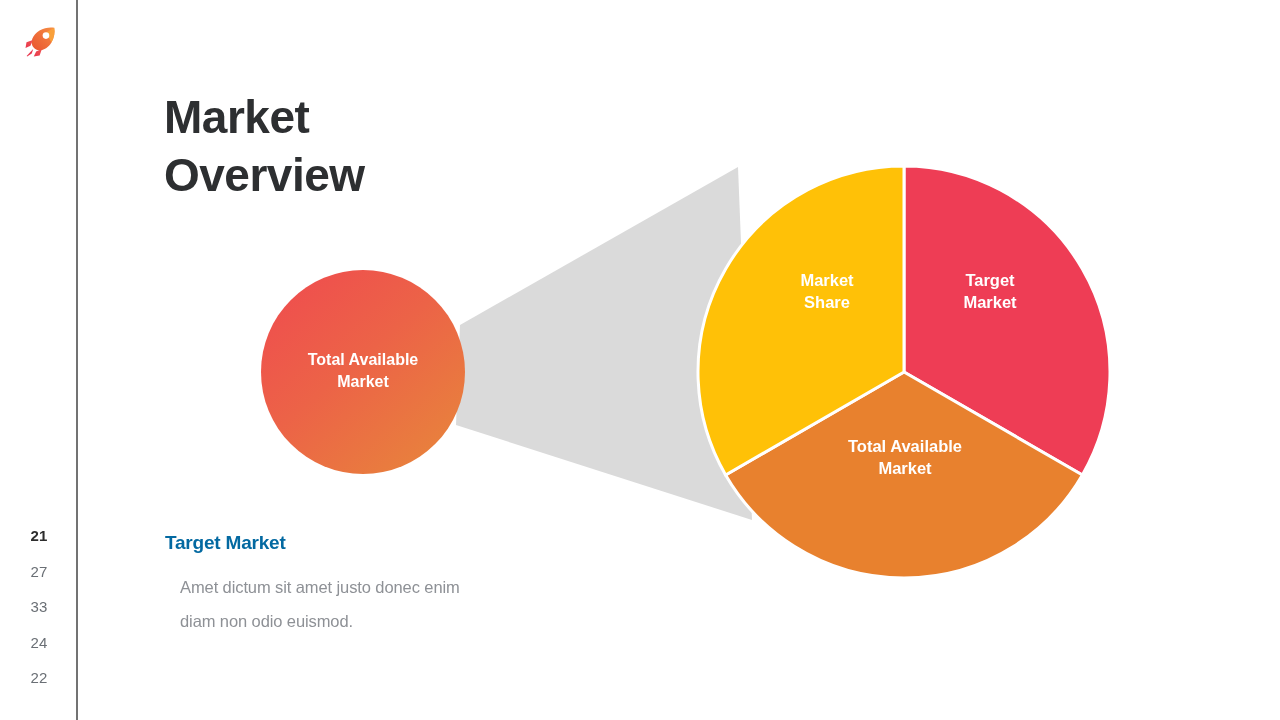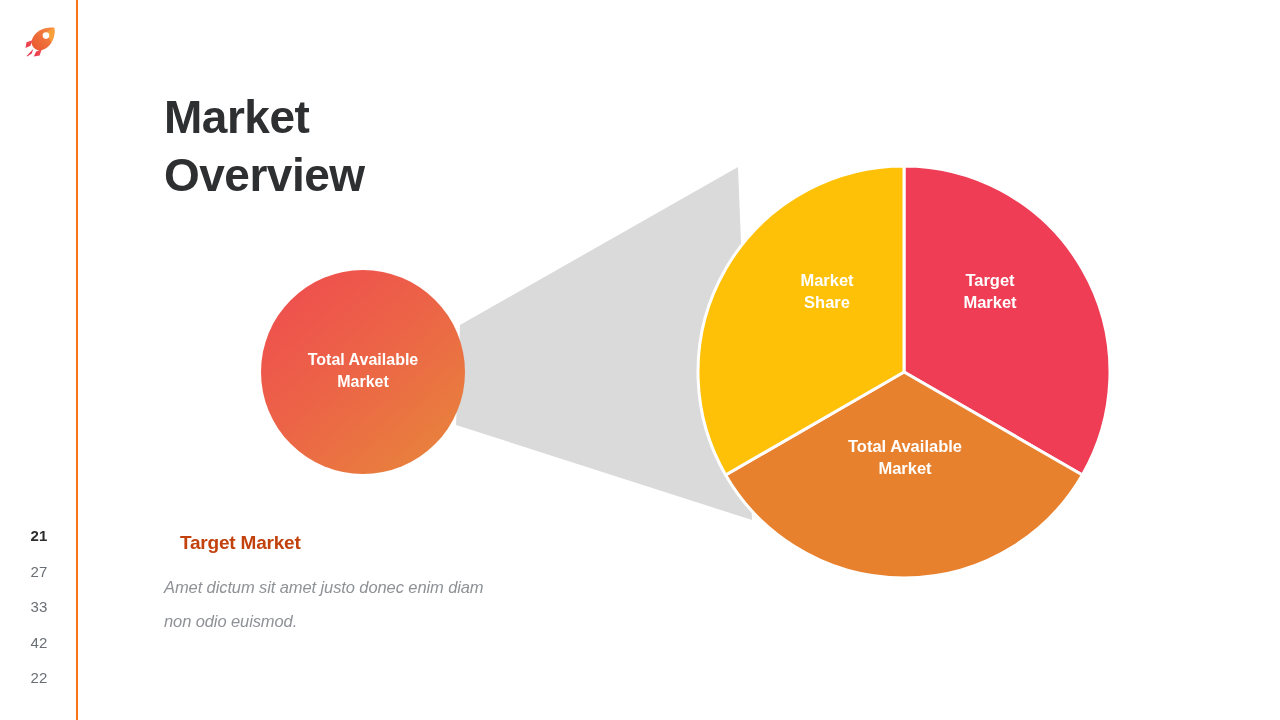--- a/index.html
+++ b/index.html
@@ -15,21 +15,21 @@
     position: relative;
     -webkit-font-smoothing: antialiased;
   }
 
   
   #sidebar {
     position: absolute;
     left: 0; top: 0;
     width: 78px;
     height: 720px;
-    border-right: 2px solid #f97316;
+    border-right: 2px solid #737373;
     box-sizing: border-box;
   }
   #brand-logo {
     position: absolute;
     left: 18px;
     top: 20px;
     width: 44px;
     height: 44px;
   }
   #page-nav {
@@ -67,31 +67,30 @@
   }
   #footnote {
     position: absolute;
     left: 164px;
     top: 532px;
     width: 330px;
   }
   #footnote-heading {
     font-size: 19px;
     font-weight: bold;
-    color: #c2410c;
+    color: #0369a1;
     letter-spacing: -0.2px;
-    margin: 0 0 16px 16px;
+    margin: 0 0 16px 1px;
   }
   #footnote-body {
     font-size: 16.5px;
     line-height: 34px;
     color: #8e9196;
-    margin: 0;
+    margin: 16px;
     letter-spacing: -0.1px;
-    font-style: italic;
   }
 
   
   #diagram {
     position: absolute;
     left: 0; top: 0;
     width: 1280px;
     height: 720px;
     pointer-events: none;
   }
@@ -136,21 +135,21 @@
       <path d="M26.0 31.7 L23.6 38.8 L17.2 39.9 L19.8 34.4 Z" fill="url(#finGrad)"></path>
 
       <path d="M16.6 31.6 L10.2 38.4 L9.6 40.2 L15.0 36.6 Z" fill="#E8384F"></path>
     </svg>
   </div>
 
   <div id="page-nav">
     <div class="page-num active">21</div>
     <div class="page-num">27</div>
     <div class="page-num">33</div>
-    <div class="page-num">42</div>
+    <div class="page-num">24</div>
     <div class="page-num">22</div>
   </div>
 
 </div>
 
 <div id="slide-title">Market
 Overview</div>
 
 <svg id="diagram" viewBox="0 0 1280 720">
   <defs>

